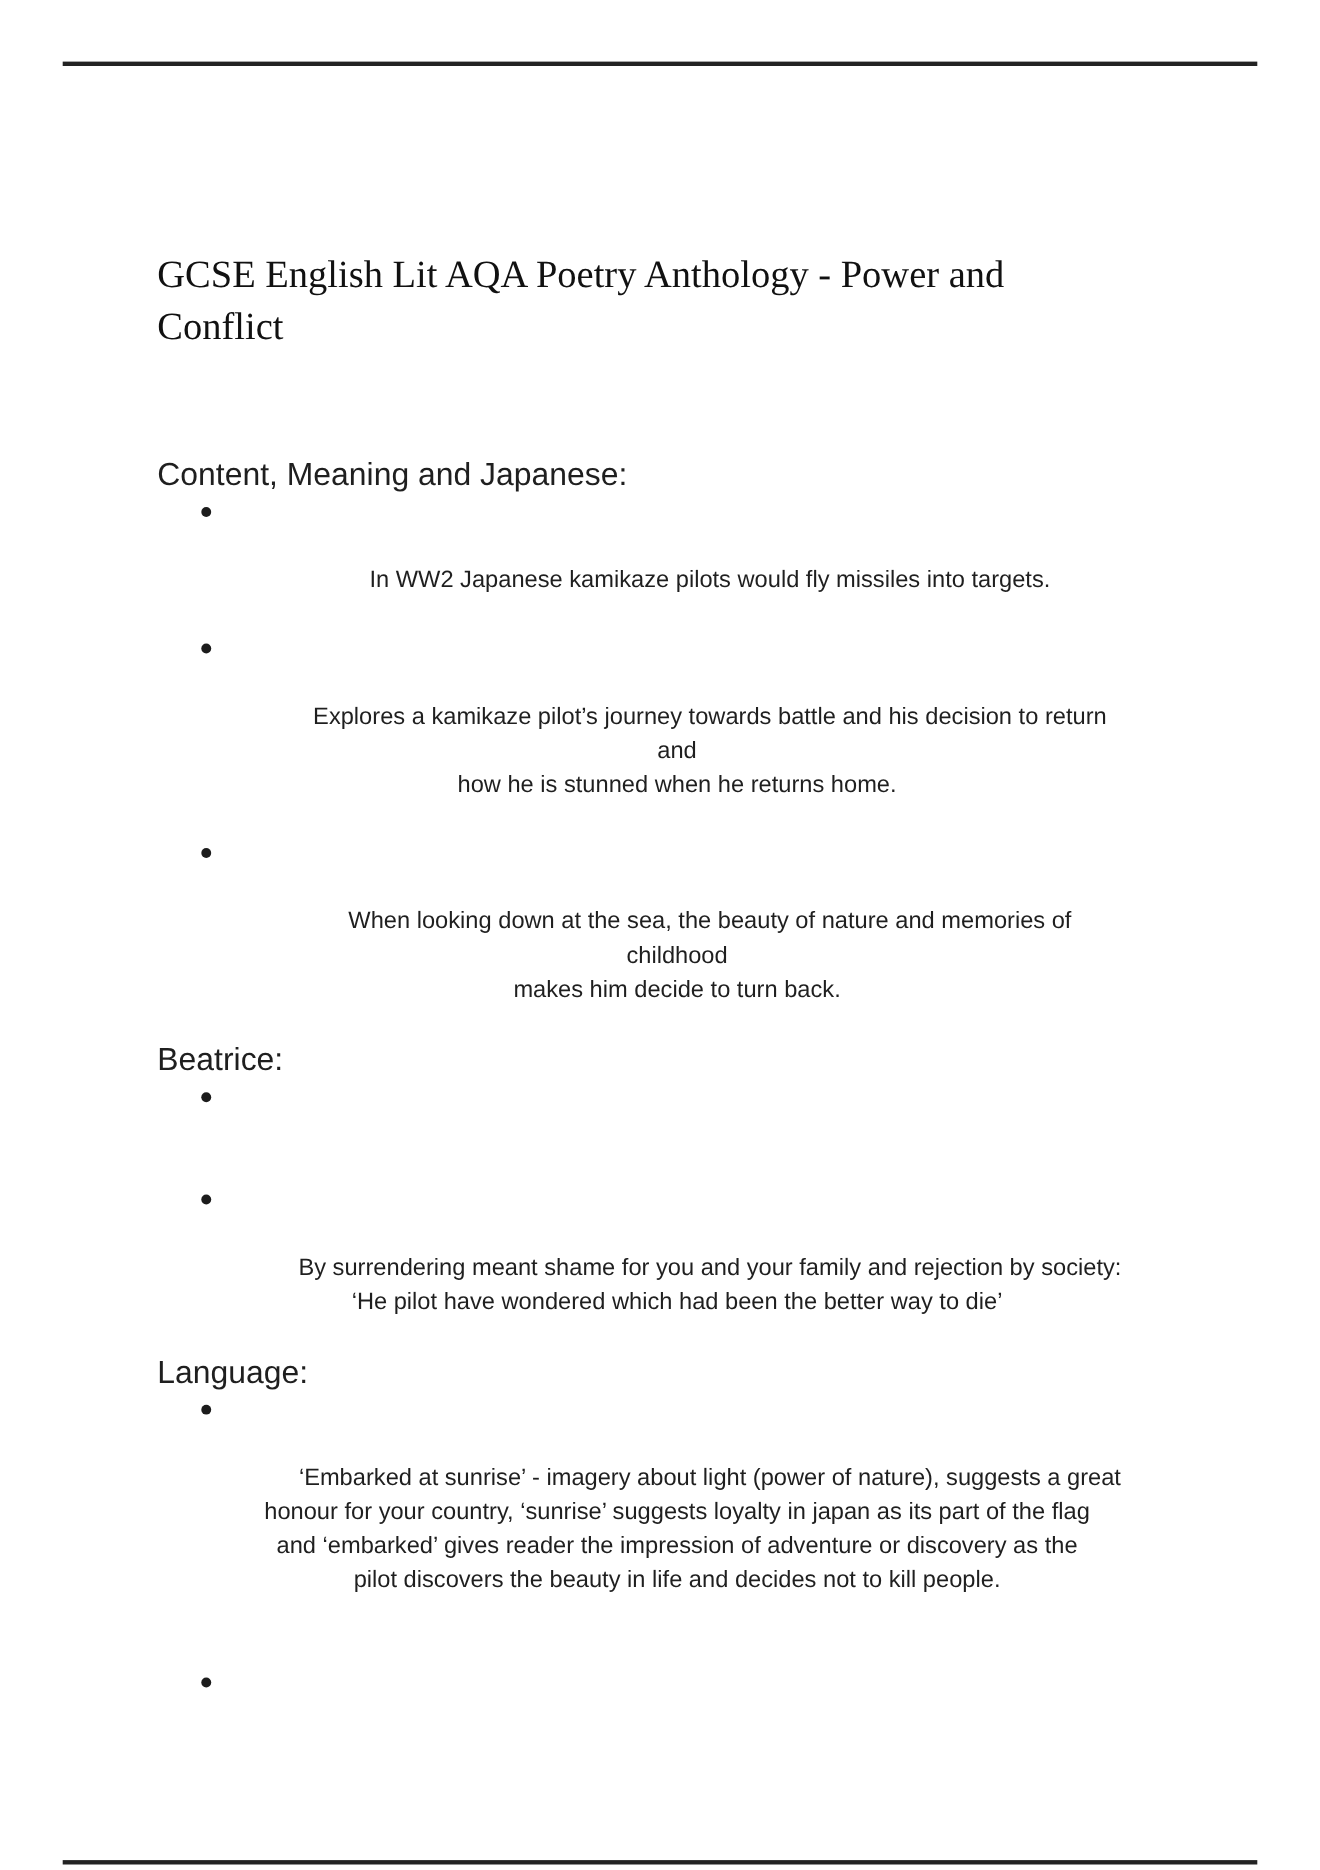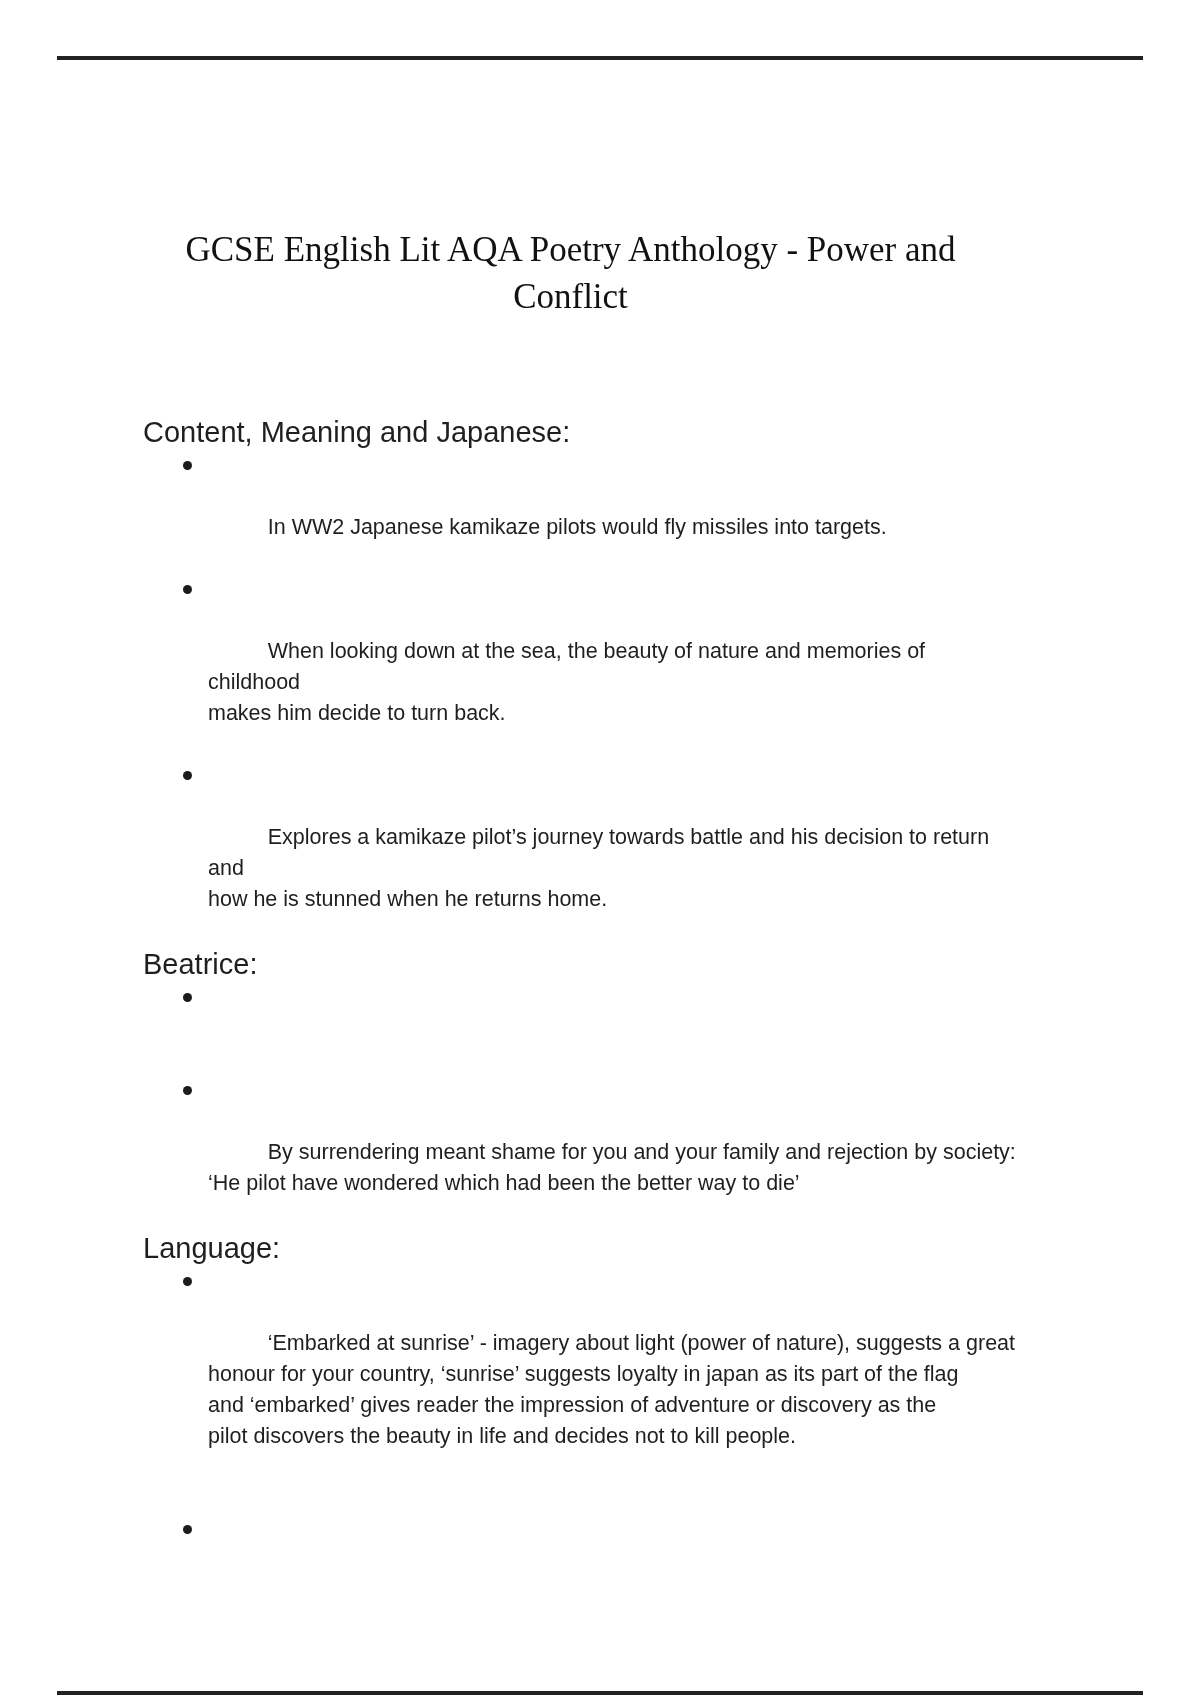--- a/index.html
+++ b/index.html
@@ -25,21 +25,21 @@
   .content {
     position: absolute;
     left: 143px;
     top: 0;
     width: 880px;
   }
 
   .doc-title {
     margin: 132px 0 0 0;
     width: 855px;
-    text-align: center;
+    text-align: left;
     font-family: "Liberation Serif", serif;
     font-weight: 400;
     font-size: 35px;
     line-height: 47px;
     color: #111111;
     white-space: pre-wrap;
   }
   .doc-title .t-line { display: block; }
 
   h2.sec-heading {
@@ -54,20 +54,21 @@
   .h-context   { margin-top: 43px; }
   .h-language  { margin-top: 40px; }
 
   ul.bullet-list {
     list-style: none;
     margin: 0;
     padding: 0;
     font-size: 21.5px;
     line-height: 31px;
     color: #1f1f1f;
+    text-align: center;
   }
   .list-content  { margin-top: 2px; }
   .list-context  { margin-top: 3px; }
   .list-language { margin-top: 1px; }
 
   ul.bullet-list li {
     position: relative;
     padding-left: 65px;
     white-space: pre-wrap;
   }
@@ -99,27 +100,27 @@
 
     <section>
       <h2 class="sec-heading h-content">Content, Meaning and Japanese:</h2>
       <ul class="bullet-list list-content">
         <li>
           <span class="bullet-marker"></span>
           <span>In WW2 Japanese kamikaze pilots would fly missiles into targets.</span>
         </li>
         <li>
           <span class="bullet-marker"></span>
-          <span>When looking down at the sea, the beauty of nature and memories of childhood
-makes him decide to turn back.</span>
+          <span>Explores a kamikaze pilot’s journey towards battle and his decision to return and
+how he is stunned when he returns home.</span>
         </li>
         <li>
           <span class="bullet-marker"></span>
-          <span>Explores a kamikaze pilot’s journey towards battle and his decision to return and
-how he is stunned when he returns home.</span>
+          <span>When looking down at the sea, the beauty of nature and memories of childhood
+makes him decide to turn back.</span>
         </li>
       </ul>
     </section>
 
     <section>
       <h2 class="sec-heading h-context">Beatrice:</h2>
       <ul class="bullet-list list-context">
         <li>
           <span class="bullet-marker"></span>
         </li>

